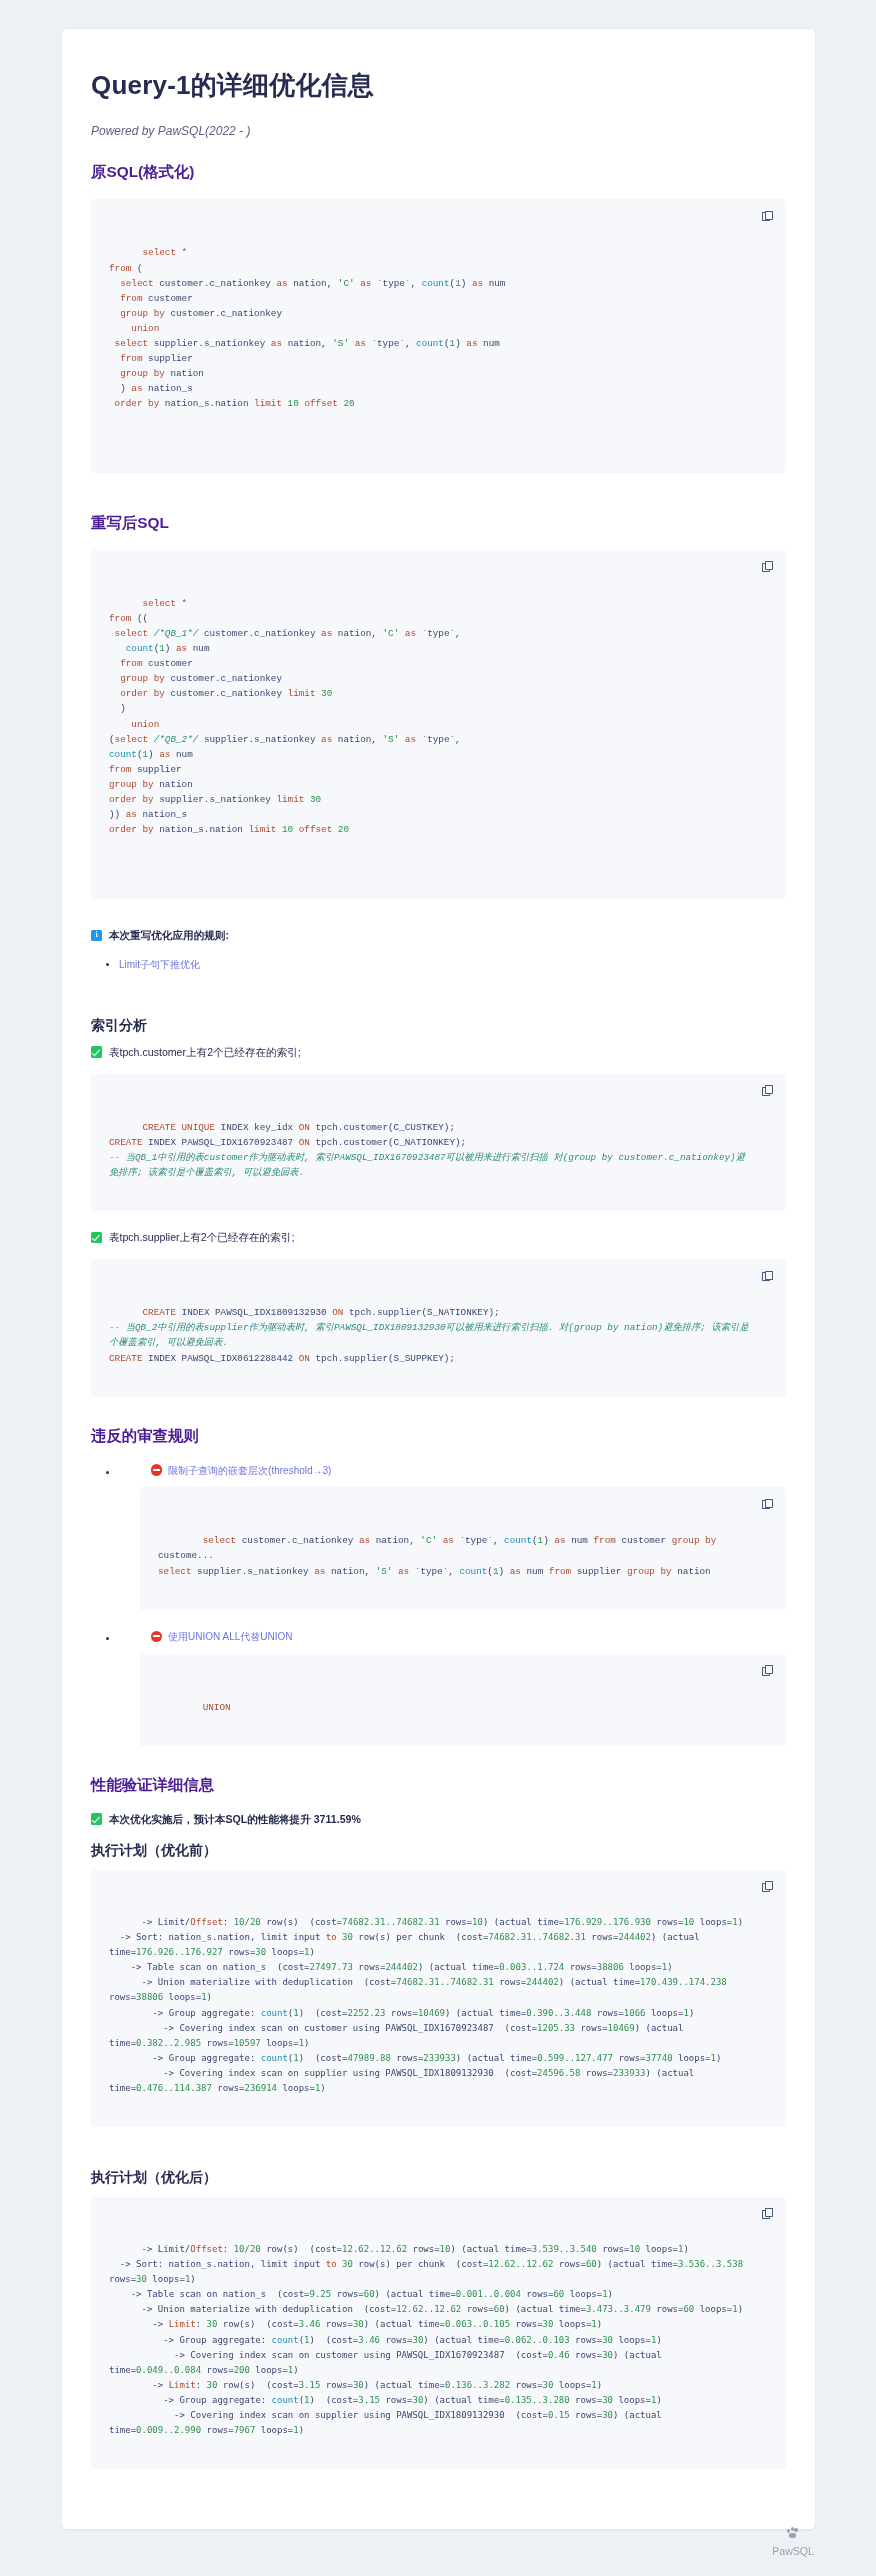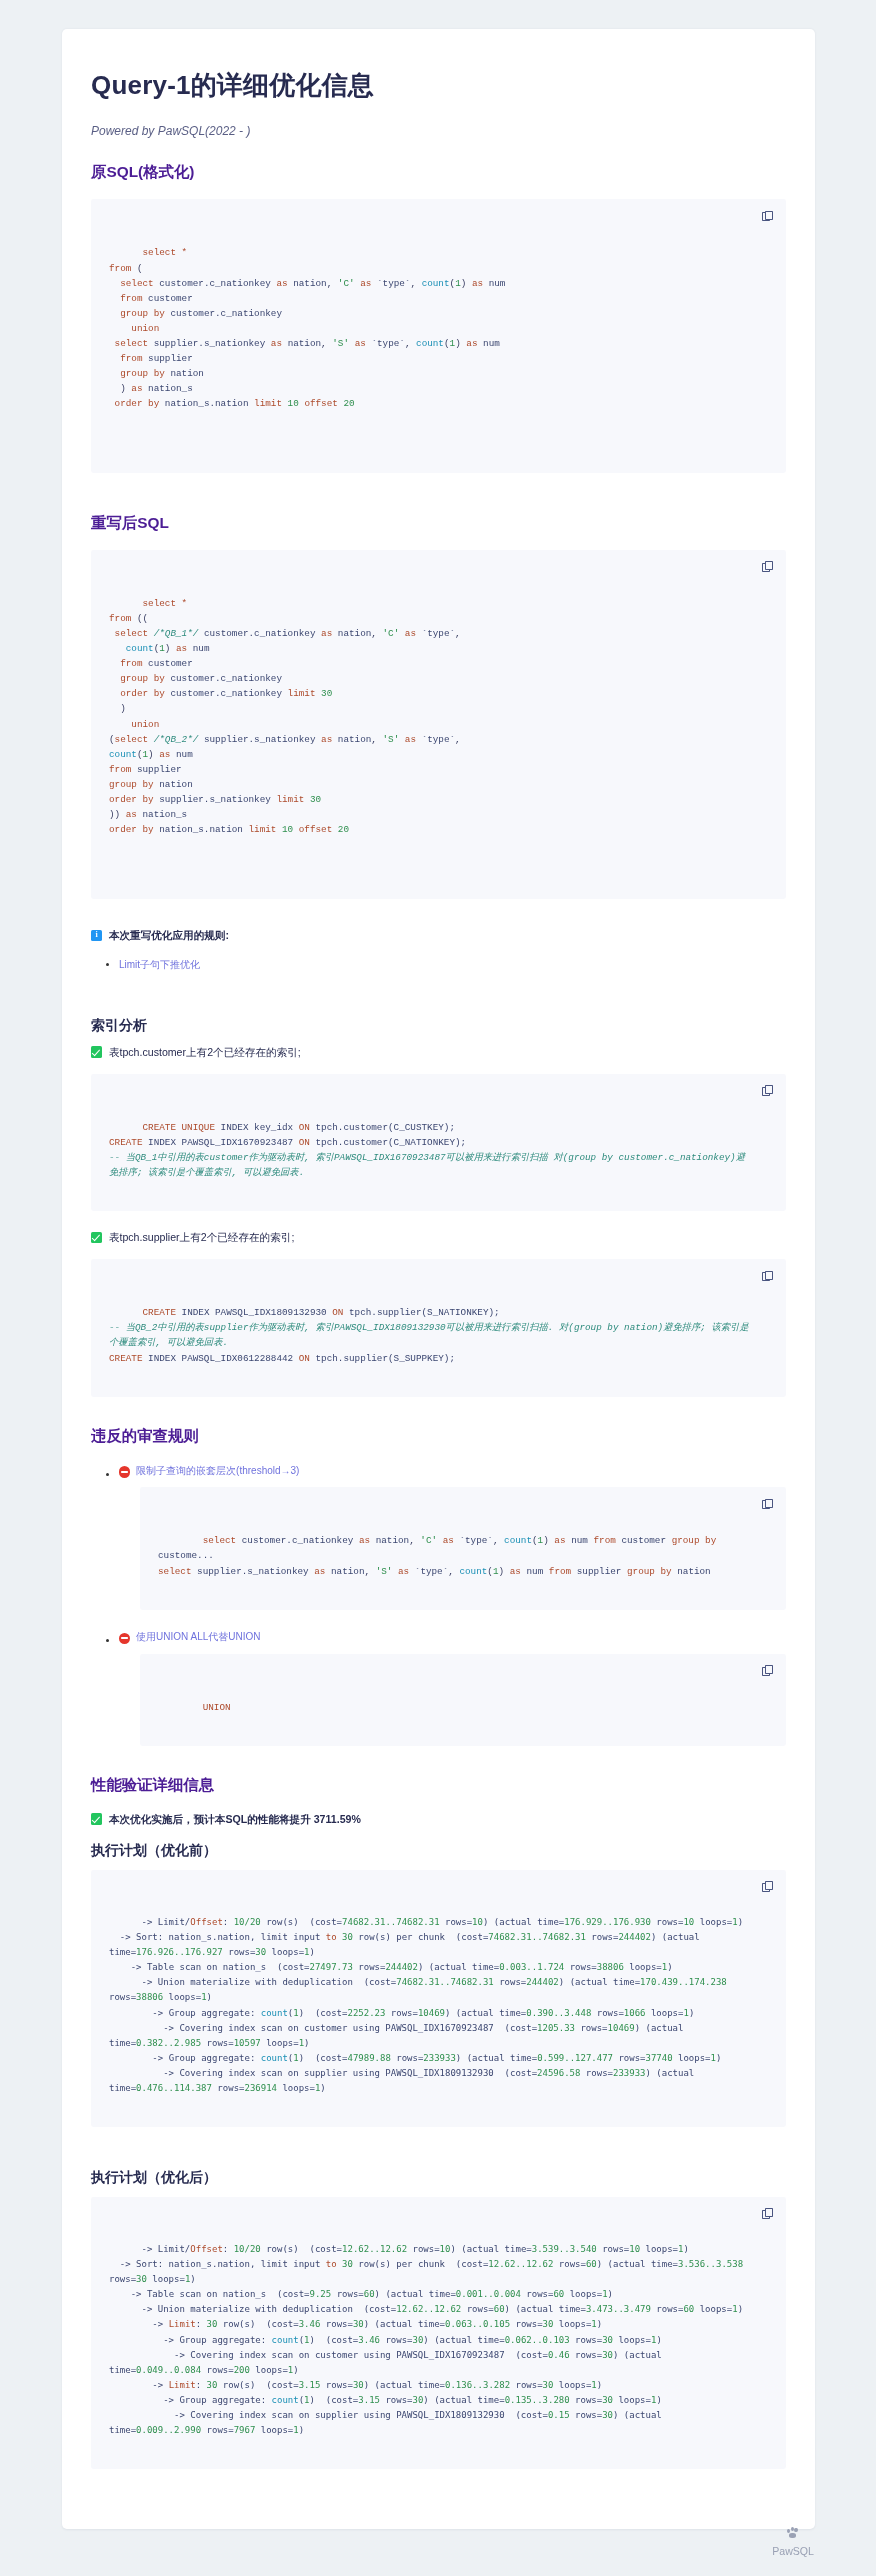--- a/index.html
+++ b/index.html
@@ -153,21 +153,21 @@
   }
   ul.rules li {
     margin: 0 0 8px 0;
     font-size: 10px;
     color: #6b6fd6;
     line-height: 1.5;
   }
   ul.rules li::marker { color: #333; }
   .rule-link { color: #6f72dd; }
   .rule-row {
-    display: flex; align-items: flex-end; gap: 5.7px;
+    display: flex; align-items: flex-start; gap: 5.7px; margin-left: 32px;
   }
   .rule-row .txt { color: #6f72dd; font-size: 10px; }
   .indent-block2 { margin-left: 49px; }
 
   .pct { color: #272b50; }
 
   
   .planblock {
     position: relative;
     background: #f7f8fc;

